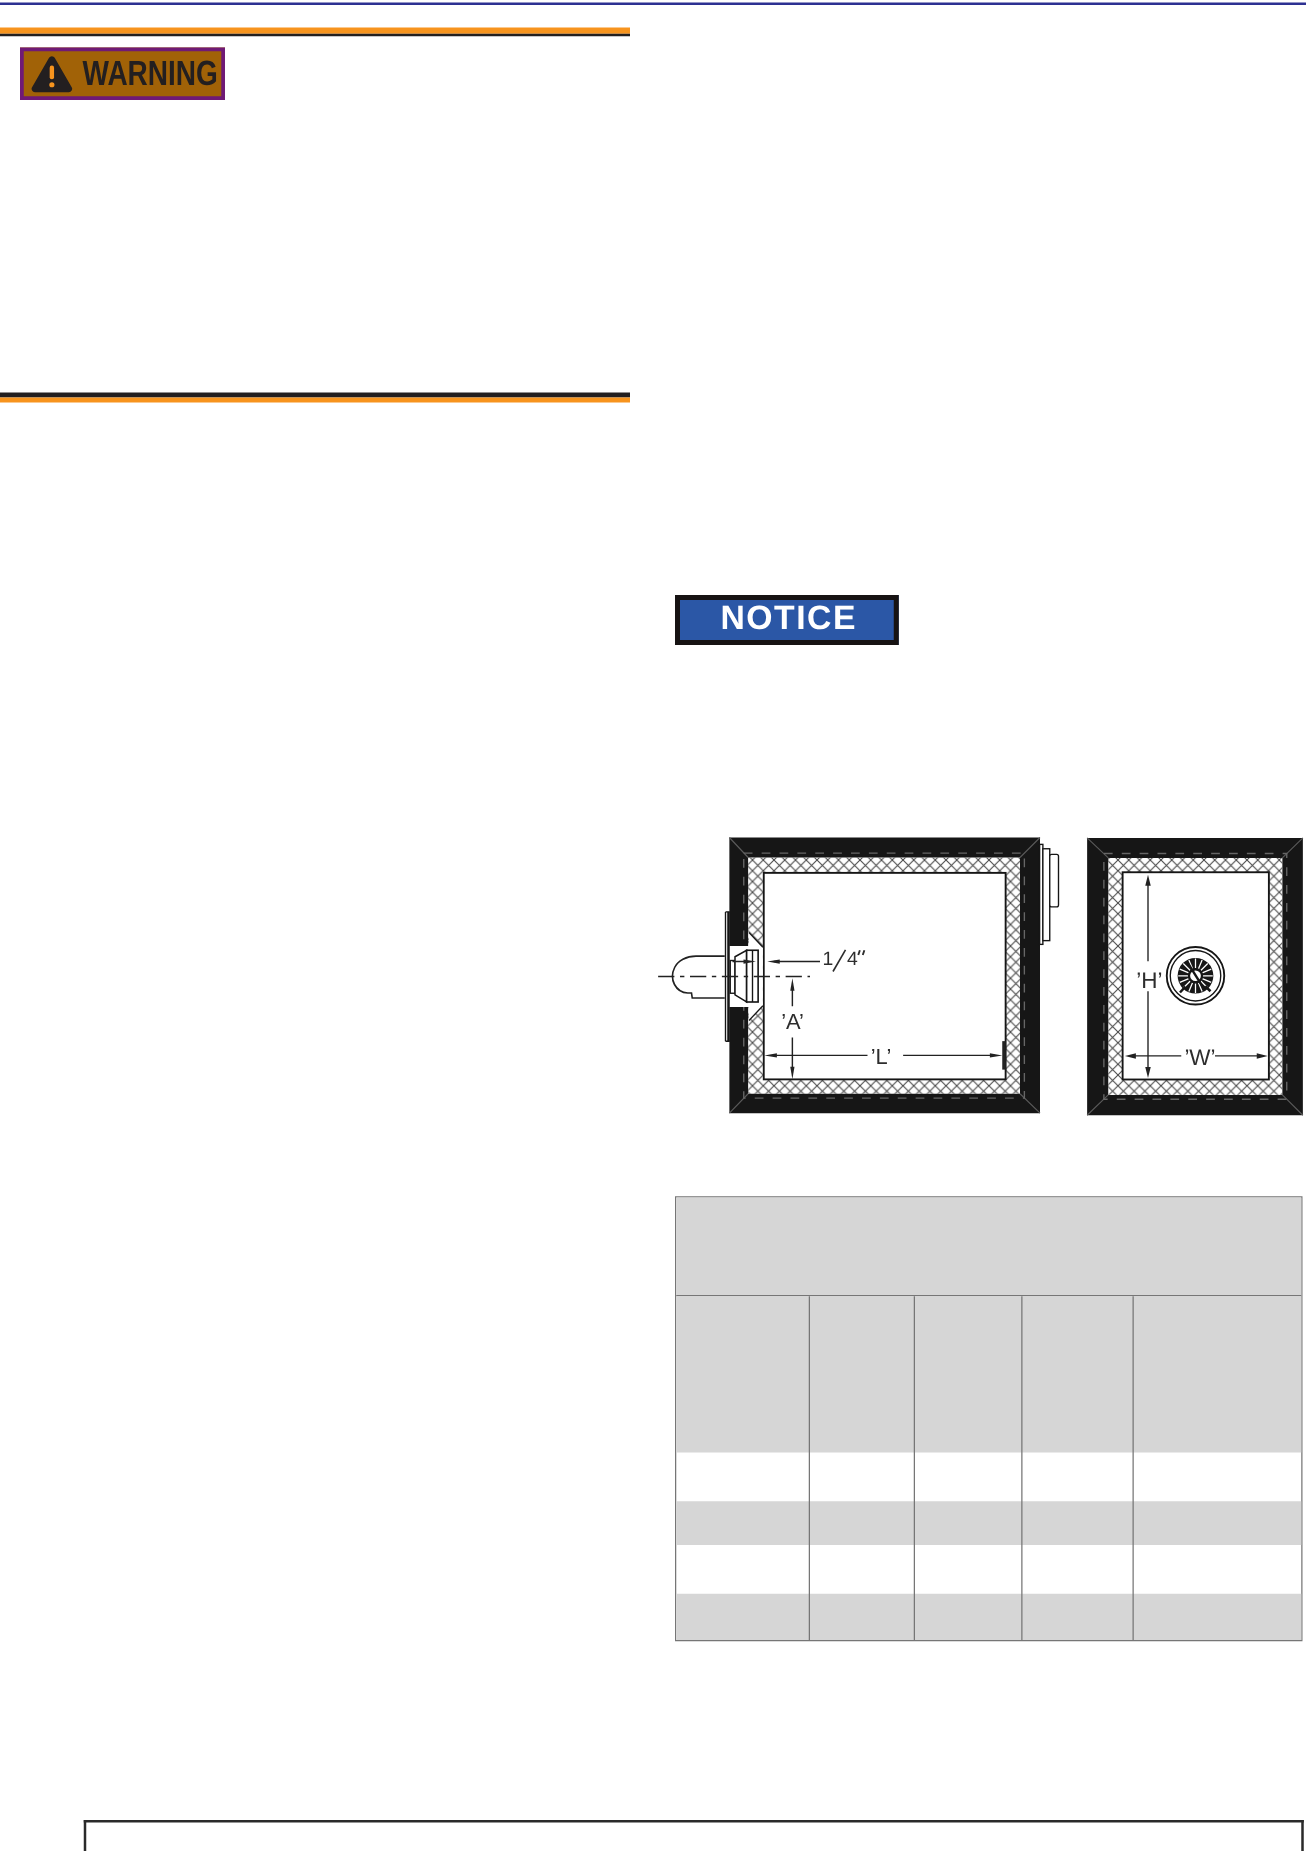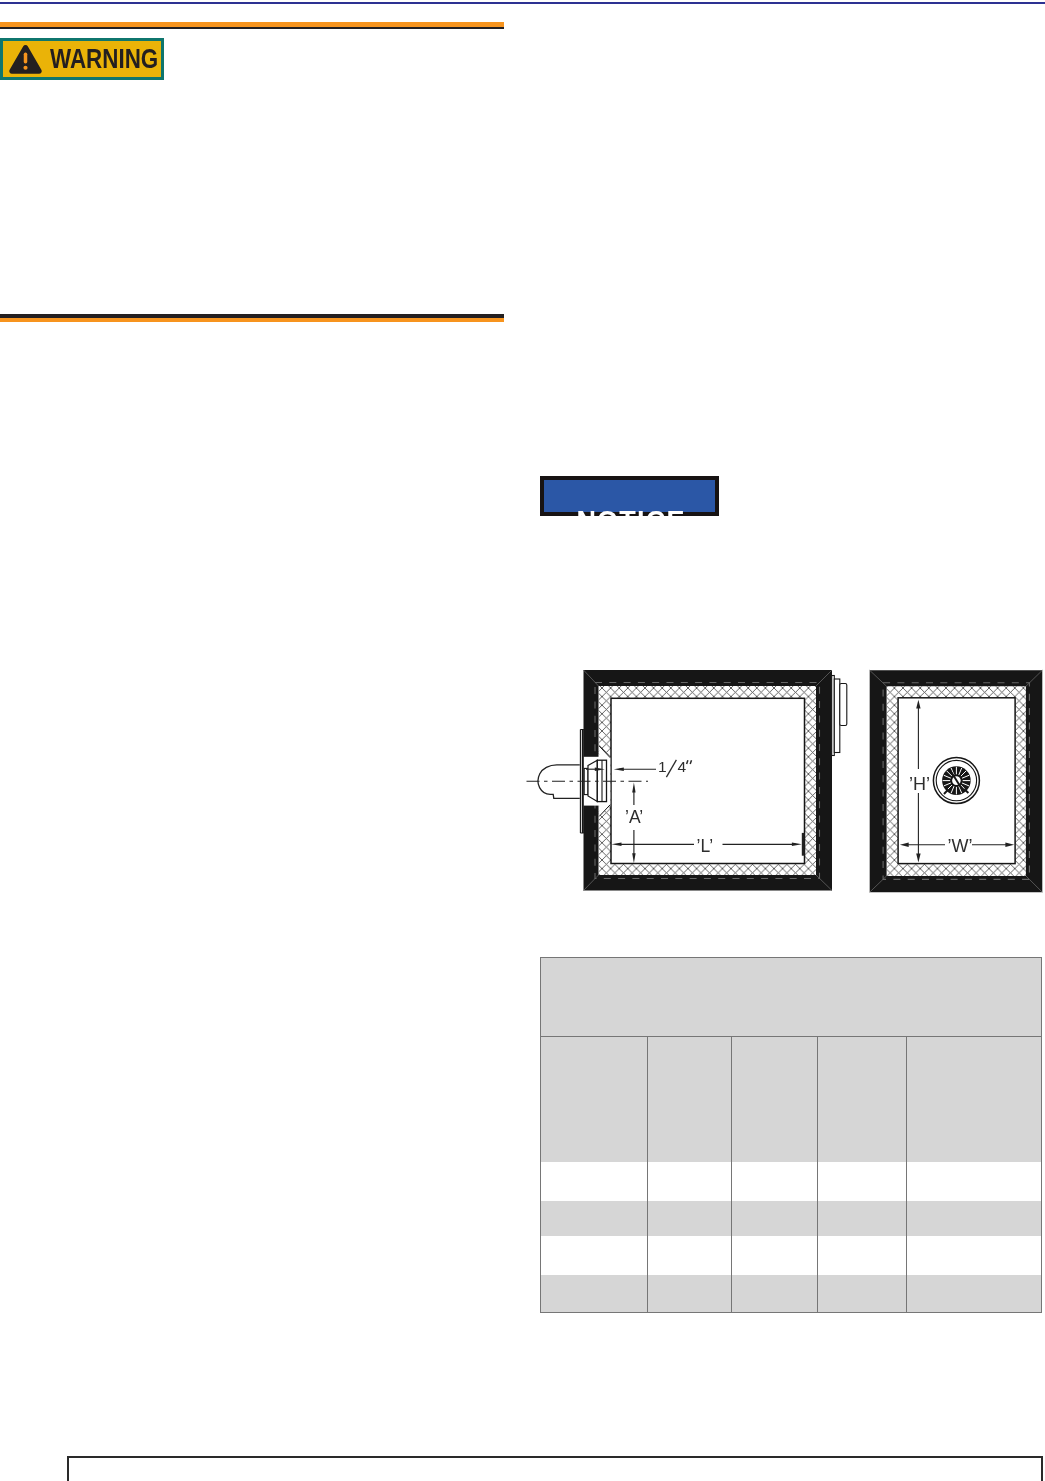--- a/index.html
+++ b/index.html
@@ -7,37 +7,37 @@
 .abs{position:absolute;}
 </style>
 </head>
 <body>
 
 <div class="abs" style="left:0;top:1.5px;width:1045px;height:2.2px;background:#2d3192;"></div>
 
 <div class="abs" style="left:0;top:22px;width:504px;height:4.8px;background:#f7941e;"></div>
 <div class="abs" style="left:0;top:26.8px;width:504px;height:2.6px;background:#231f20;"></div>
 
-<div class="abs" style="left:0px;top:37.5px;width:158px;height:36px;border:3px solid #0f766e;background:#eab308;">
+<div class="abs" style="left:16px;top:37.5px;width:158px;height:36px;border:3px solid #701a75;background:#a16207;">
 
   <svg class="abs" style="left:4.5px;top:3.5px;" width="35" height="31" viewBox="0 0 34 30" preserveAspectRatio="none">
     <path d="M14.8 2.1 L1.6 24.9 a2.6 2.6 0 0 0 2.2 3.9 L30.2 28.8 a2.6 2.6 0 0 0 2.2 -3.9 L19.2 2.1 a2.6 2.6 0 0 0 -4.4 0 Z" fill="#231f20"></path>
     <rect x="15.3" y="8.2" width="3.4" height="10.6" rx="1.6" fill="#f7941e"></rect>
     <circle cx="17" cy="23" r="2" fill="#f7941e"></circle>
   </svg>
 
   <div class="abs" style="left:47px;top:4.5px;font-weight:bold;font-size:28px;line-height:28px;color:#231f20;transform:scaleX(0.80);transform-origin:0 0;letter-spacing:0px;">WARNING</div>
 </div>
 
 <div class="abs" style="left:0;top:314.3px;width:504px;height:3.6px;background:#231f20;"></div>
 <div class="abs" style="left:0;top:317.9px;width:504px;height:4.6px;background:#f7941e;"></div>
 
 <div class="abs" style="left:539.5px;top:476.4px;width:171px;height:32px;border:4px solid #171313;background:#2b57a6;">
 
-  <div class="abs" style="left:2px;top:1px;width:171px;text-align:center;font-weight:bold;font-size:27px;line-height:27px;color:#fff;letter-spacing:1.2px;margin-top:27px;">NOTICE</div>
+  <div class="abs" style="left:2px;top:1px;width:171px;text-align:center;font-weight:bold;font-size:27px;line-height:27px;color:#fff;letter-spacing:1.2px;">NOTICE</div>
 </div>
 
 <svg class="abs" style="left:520px;top:650px;will-change:transform;" width="525" height="260" viewBox="520 650 525 260">
   <defs>
     <pattern id="xh" width="8.6" height="8.6" patternUnits="userSpaceOnUse">
       <path d="M0 0 L8.6 8.6 M8.6 0 L0 8.6" stroke="#474747" stroke-width="0.85" fill="none"></path>
     </pattern>
   </defs>
 
   <path d="M583.5 670 H832 V890.5 H583.5 Z M598.5 686 H816 V875 H598.5 Z" fill="#161616" fill-rule="evenodd"></path>

